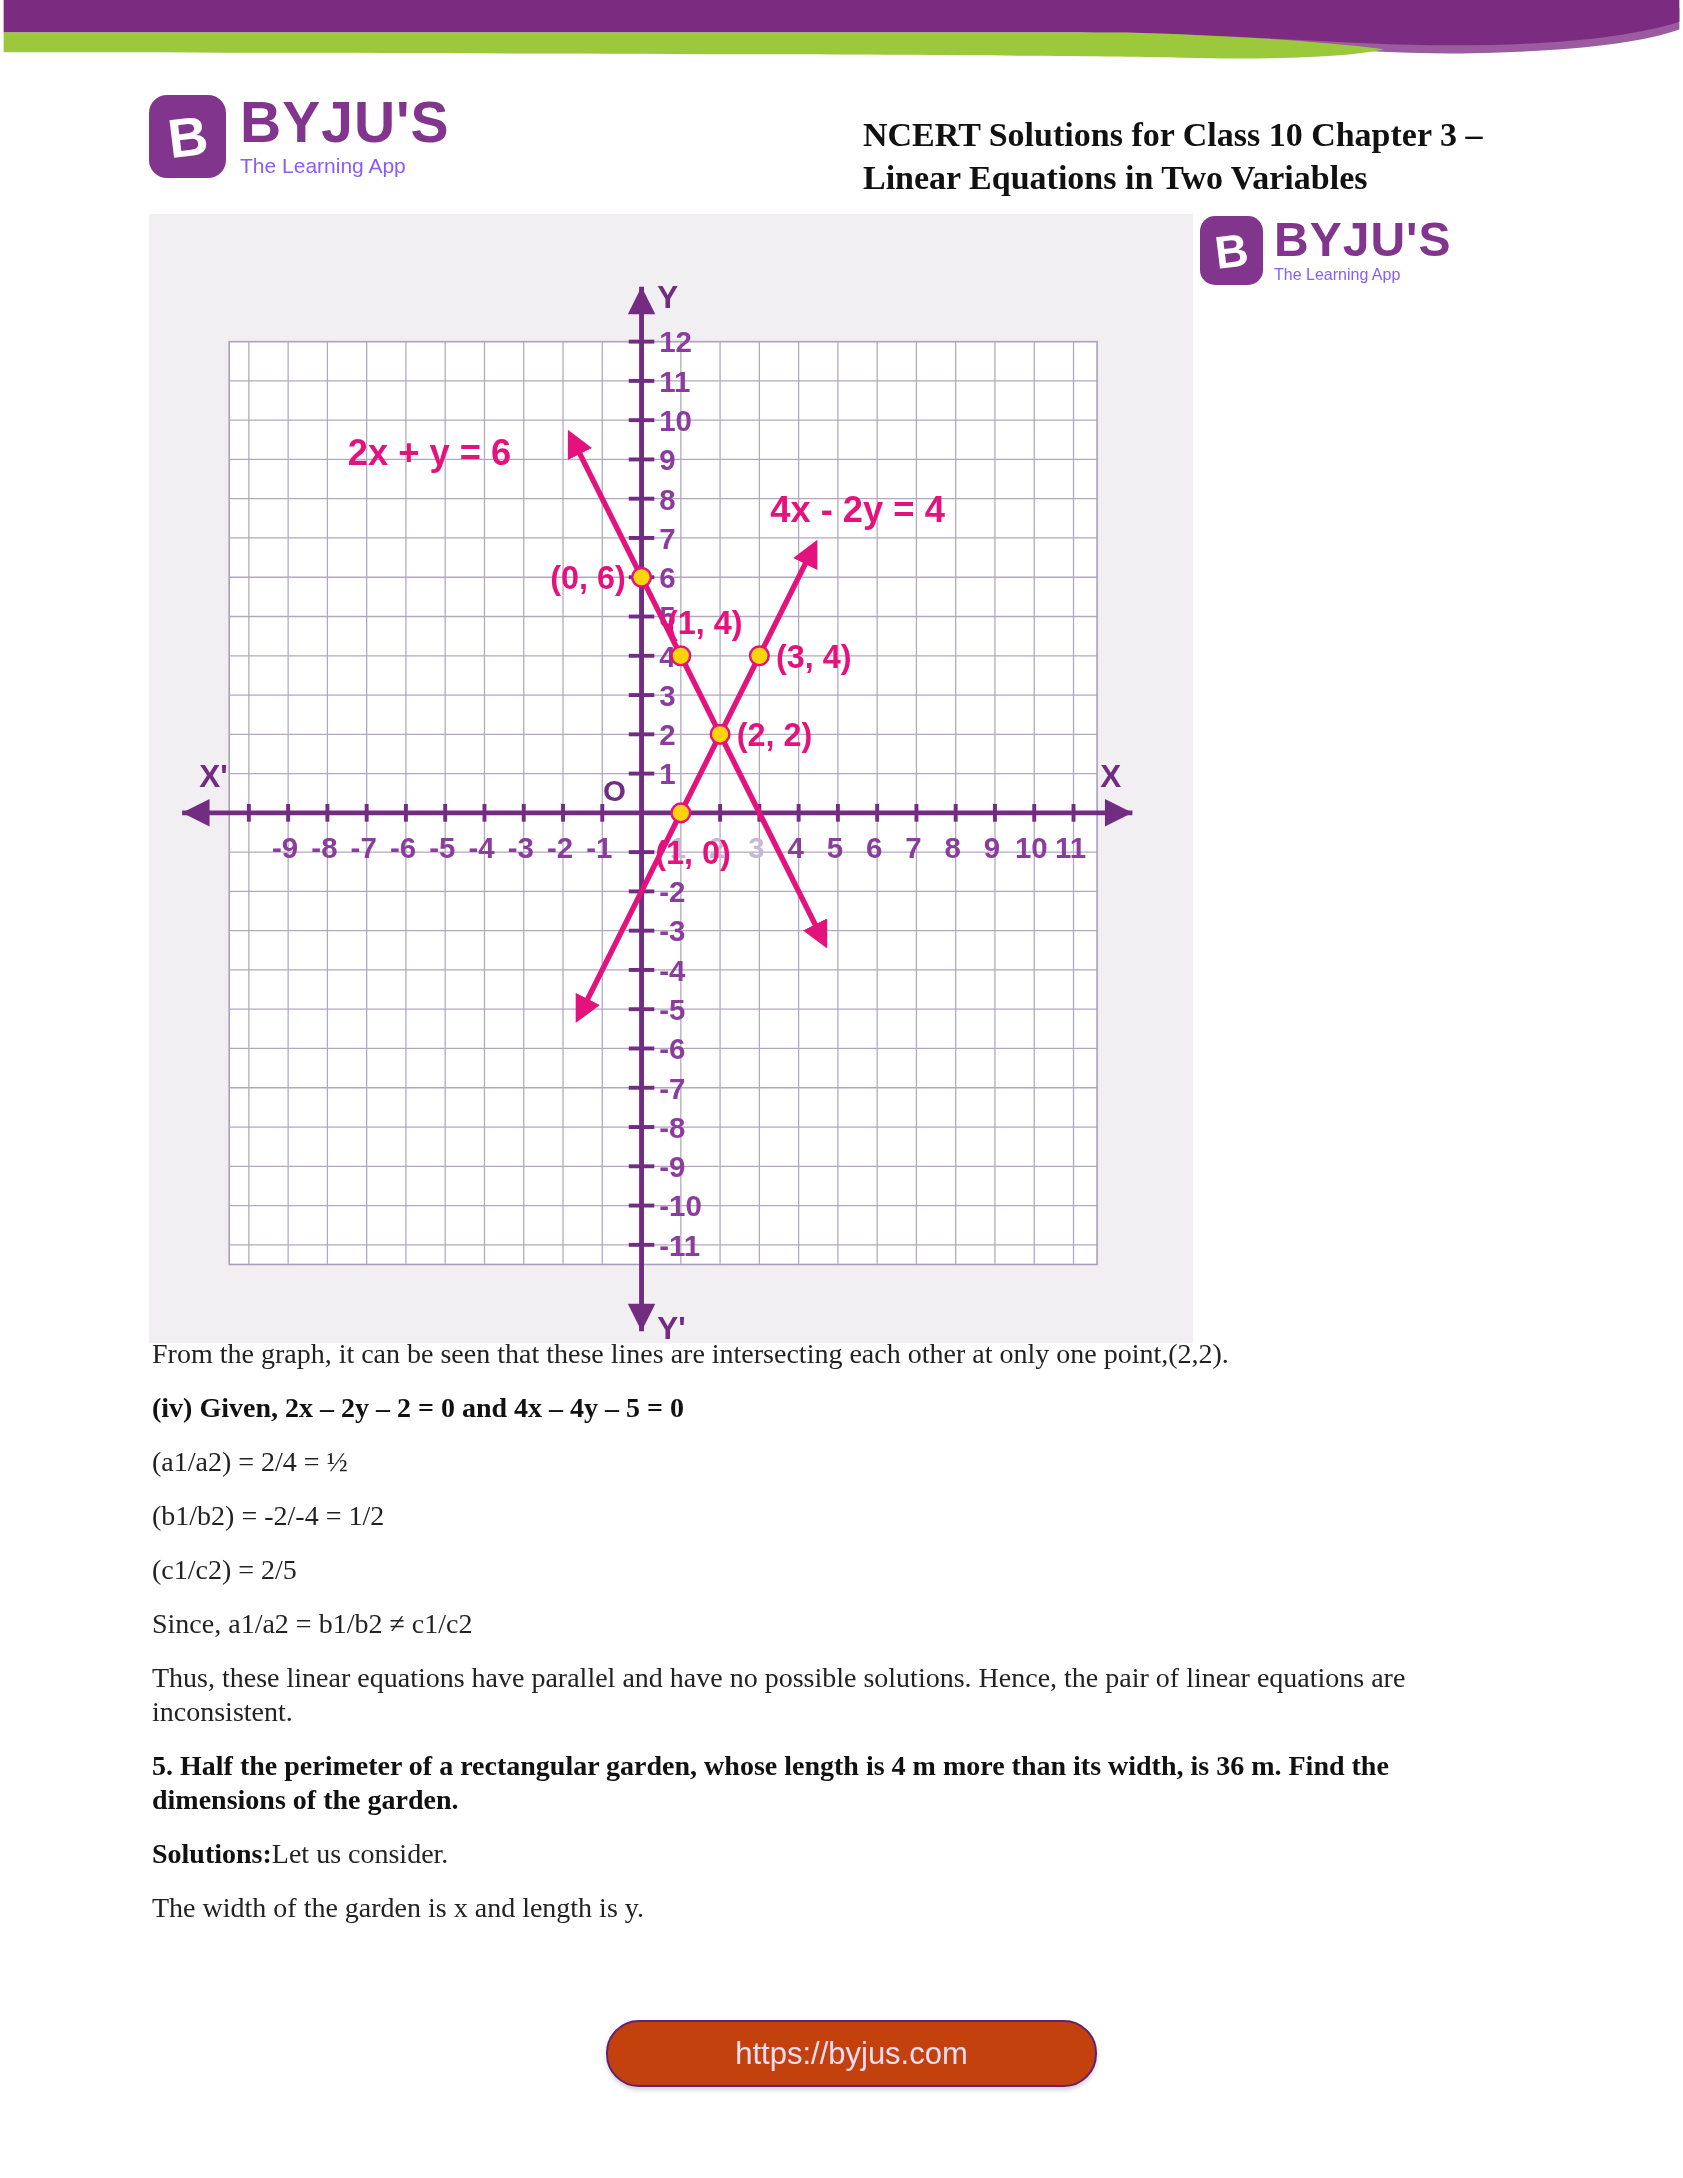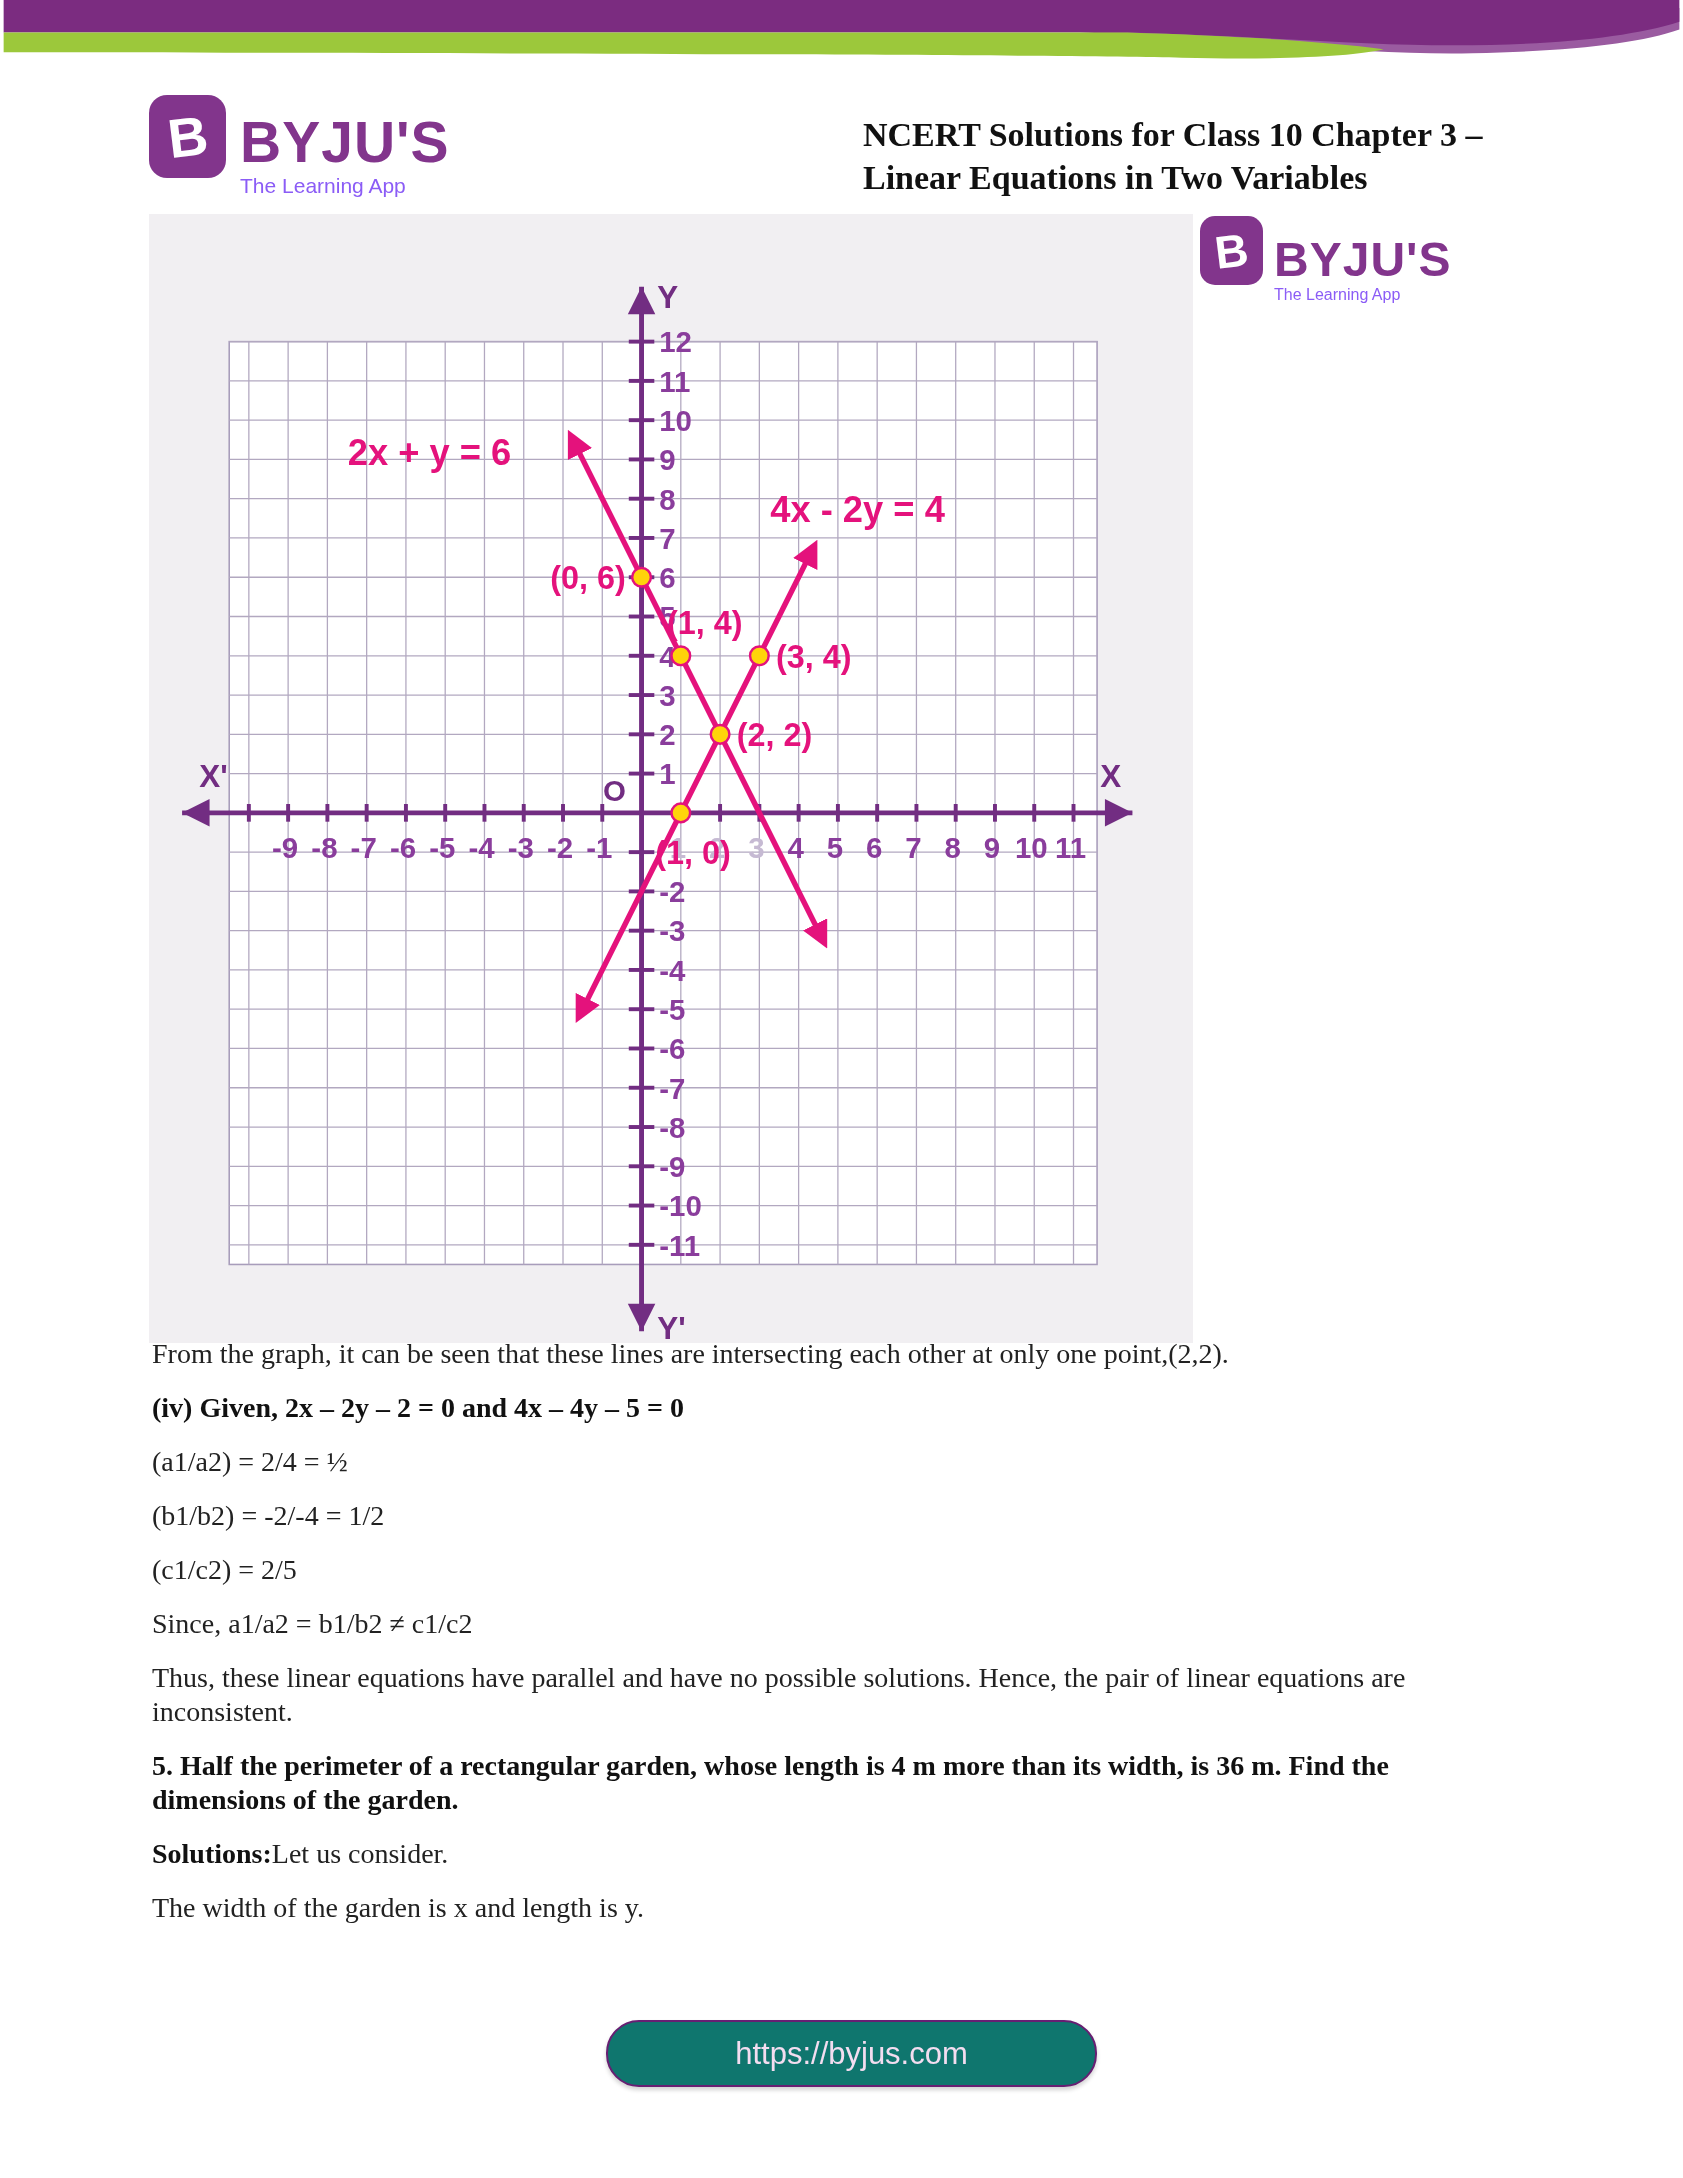--- a/index.html
+++ b/index.html
@@ -5,21 +5,21 @@
   html,body{margin:0;padding:0;background:#fff;}
   .page{position:relative;width:1683px;height:2178px;background:#ffffff;overflow:hidden;
         font-family:"Liberation Serif", serif;}
   .header-deco{position:absolute;top:0;left:0;}
   
   .logo{position:absolute;display:flex;align-items:flex-start;}
   .logo-icon{background:#82358c;color:#fff;display:flex;align-items:center;justify-content:center;
              font-family:"Liberation Sans",sans-serif;font-weight:bold;}
   .logo-icon span{display:block;transform:rotate(-7deg);}
   .logo-text{display:flex;flex-direction:column;}
-  .logo-word{font-family:"Liberation Sans",sans-serif;font-weight:bold;color:#82358c;letter-spacing:1px;margin-top:20px;}
+  .logo-word{font-family:"Liberation Sans",sans-serif;font-weight:bold;color:#82358c;letter-spacing:1px;}
   .logo-tag{font-family:"Liberation Sans",sans-serif;color:#8b5cf6;}
   .logo-header{left:149px;top:95px;}
   .logo-header .logo-icon{width:77px;height:83px;border-radius:18px;font-size:55px;margin-right:14px;}
   .logo-header .logo-word{font-size:57px;line-height:55px;}
   .logo-header .logo-tag{font-size:21px;margin-top:4px;}
   .logo-watermark{left:1200px;top:216px;}
   .logo-watermark .logo-icon{width:63px;height:69px;border-radius:15px;font-size:46px;margin-right:11px;}
   .logo-watermark .logo-word{font-size:48px;line-height:47px;}
   .logo-watermark .logo-tag{font-size:16px;margin-top:3px;}
   
@@ -28,21 +28,21 @@
   
   .graph-panel{position:absolute;left:149px;top:214px;width:1044px;height:1129px;background:#f1eff2;}
   .graph-panel svg{display:block;}
   
   .content{position:absolute;left:152px;top:1337px;width:1386px;font-size:28px;line-height:34px;color:#222;}
   .content p{margin:0 0 20px 0;}
   .content p.bold{font-weight:bold;color:#111;}
   .content b{color:#111;}
   
   .footer-btn{position:absolute;left:606px;top:2020px;width:487px;height:63px;border-radius:33px;
-              background:#0f766e;border:2px solid #671f72;display:flex;align-items:center;justify-content:center;
+              background:#c2410c;border:2px solid #671f72;display:flex;align-items:center;justify-content:center;
               font-family:"Liberation Sans",sans-serif;font-size:31px;color:#f3ddf0;box-shadow:0 3px 4px rgba(0,0,0,0.18);
               cursor:pointer;}
 </style>
 </head>
 <body>
 
 <div class="page">
 
   <svg class="header-deco" width="1683" height="69" viewBox="0 0 1700 70">
     <path id="hdr-light" d="M1050,30 C1250,42 1380,56 1490,54 C1590,52 1660,44 1700,30 L1700,8 L1050,8 Z" fill="#9a5ba0"></path>

